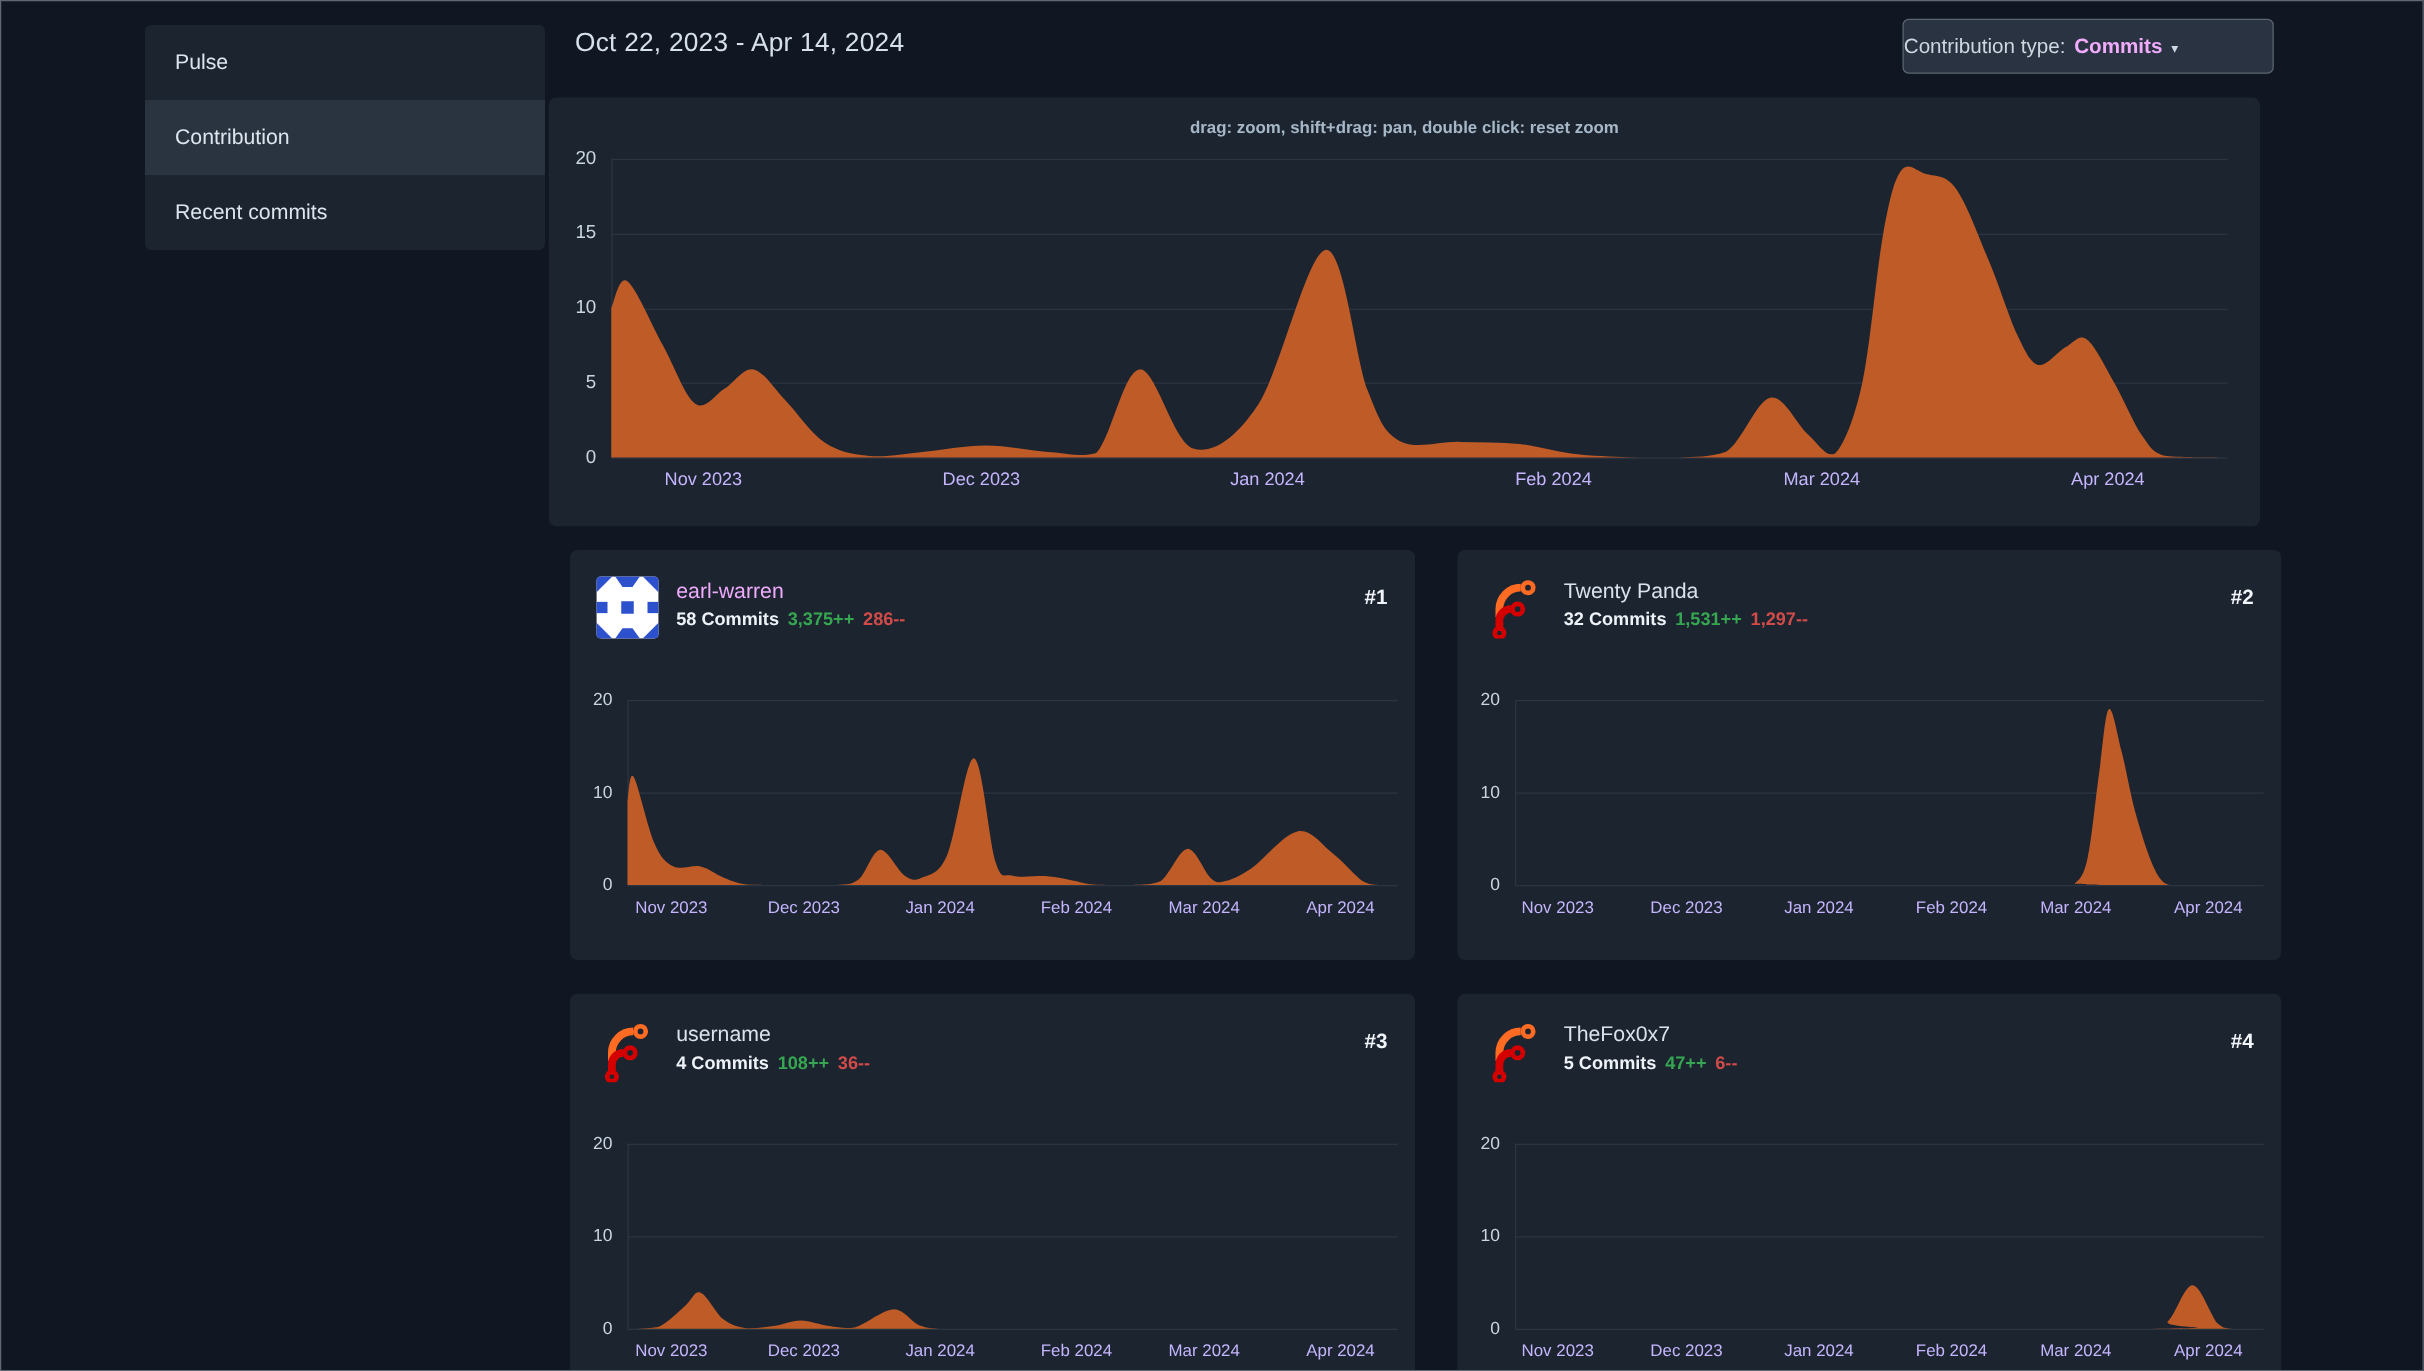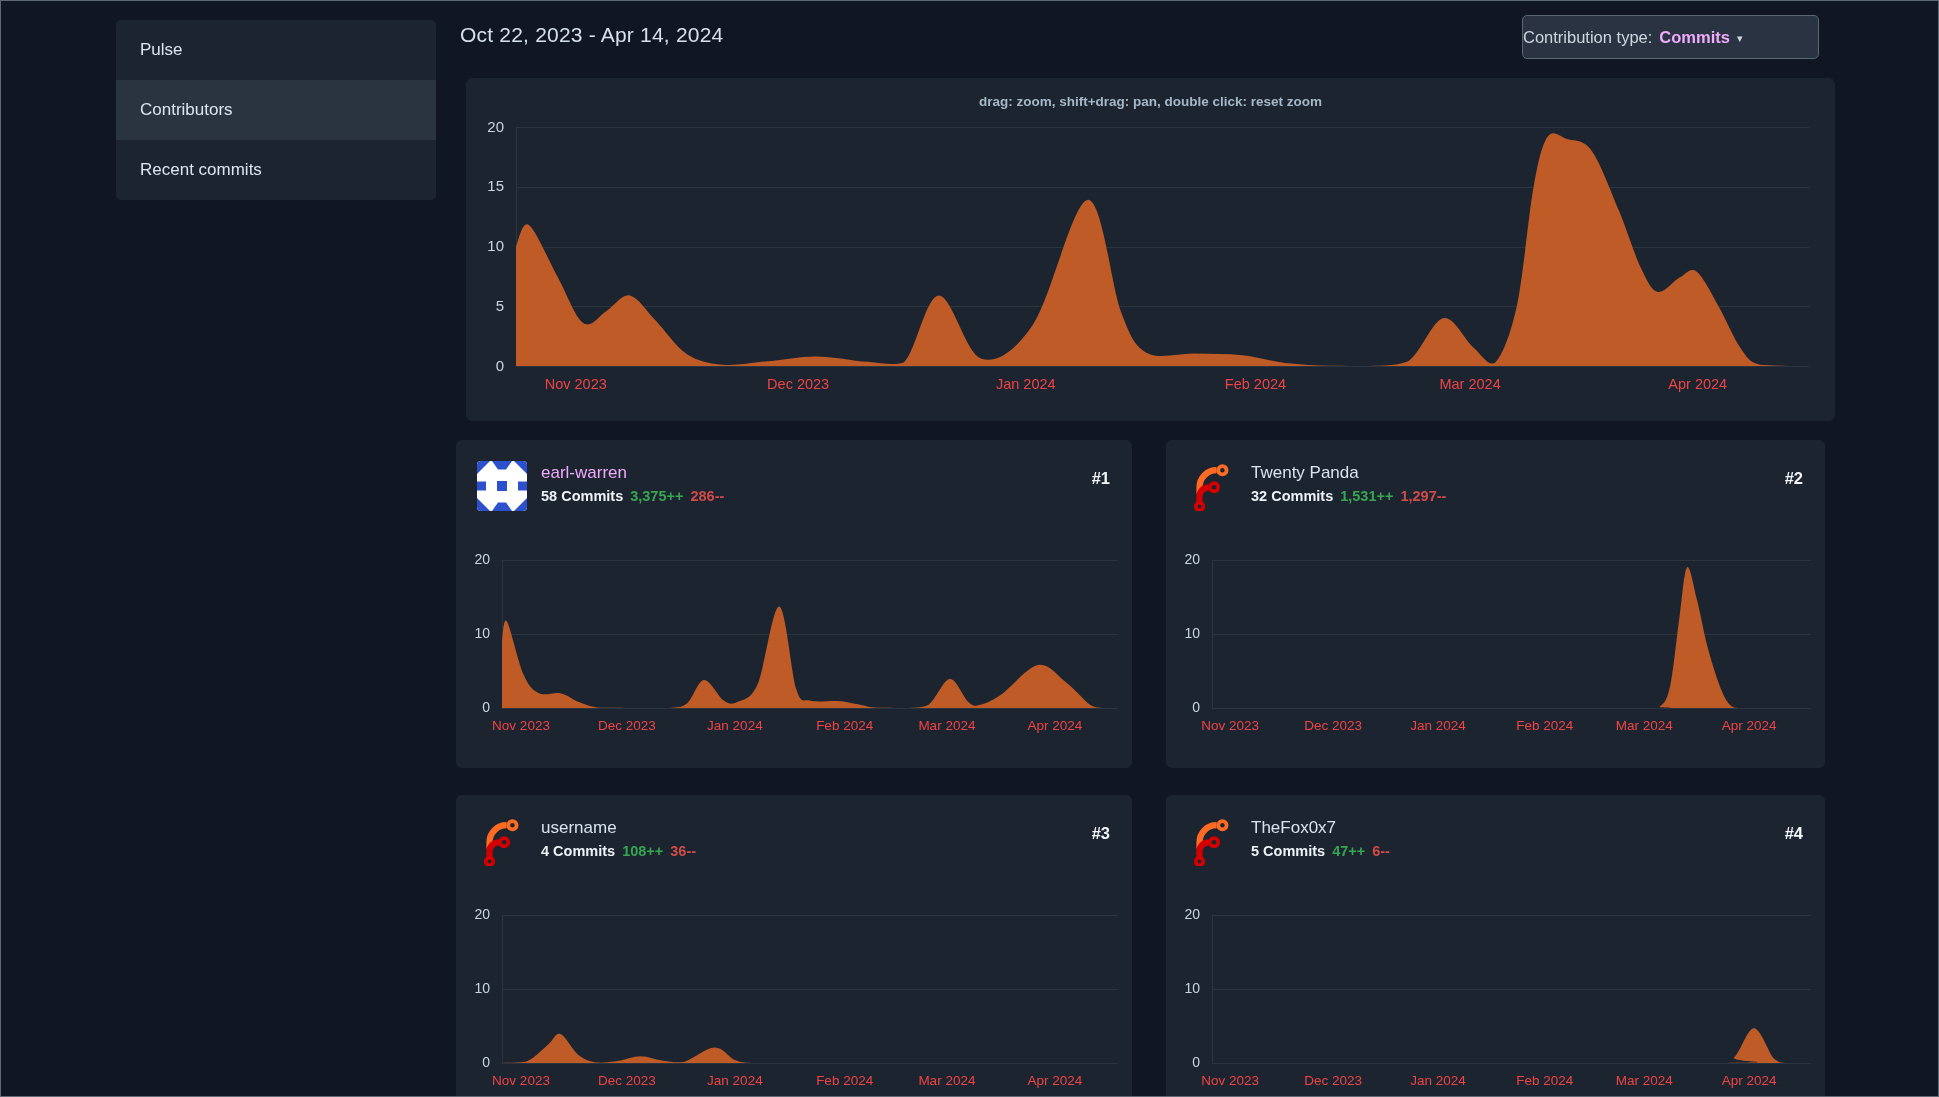--- a/index.html
+++ b/index.html
@@ -33,21 +33,21 @@
     color:#cdd7e1; font-size:16.5px; font-family:inherit;
     display:flex; align-items:center; gap:7px;
     cursor:pointer;
   }
   .contrib-btn b { color:#f0abfc; }
   .caret { font-size:11px; color:#cdd7e1; margin-top:2px; }
   
   .panel {
     position:absolute; background:#1c2430; border-radius:6px;
   }
-  .main-panel { left:465px; top:77px; width:1369px; height:343px; }
+  .main-panel { left:438px; top:77px; width:1369px; height:343px; }
   .hint {
     position:absolute; top:16px; left:0; right:0; text-align:center;
     font-size:13.5px; font-weight:bold; color:#a6b7c7;
   }
   
   .cards {
     position:absolute; left:455px; top:439px; width:1369px;
     display:grid; grid-template-columns:676px 659px;
     column-gap:34px; row-gap:27px;
   }
@@ -61,29 +61,29 @@
   .card-stats .adds { color:#36a651; margin-left:7px; }
   .card-stats .dels { color:#d14b49; margin-left:7px; }
   .card-rank { position:absolute; right:22px; top:29px; font-size:16.5px; font-weight:bold; color:#f2f6fa; }
   
   .chart { position:absolute; }
   .chart-main { inset:0; }
   .chart-card { left:0; right:0; top:100px; bottom:-128px; }
   .grid-h { position:absolute; height:1px; background:#2b3540; }
   .axis-v { position:absolute; width:1px; background:#2b3540; }
   .ytick { position:absolute; text-align:right; color:#c9d5e1; }
-  .xtick { position:absolute; color:#ef4444; }
+  .xtick { position:absolute; text-align:center; color:#c4b5fd; }
   .chart svg { position:absolute; overflow:visible; }
 </style>
 </head>
 <body>
 
 <nav class="sidebar">
   <div class="nav-item">Pulse</div>
-  <div class="nav-item active">Contributors</div>
+  <div class="nav-item active">Contribution</div>
   <div class="nav-item">Recent commits</div>
 </nav>
 
 <h2 class="date-range">Oct 22, 2023 - Apr 14, 2024</h2>
 <button class="contrib-btn">
   <span>Contribution type:</span>
   <b>Commits</b>
   <span class="caret">▾</span>
 </button>
 

